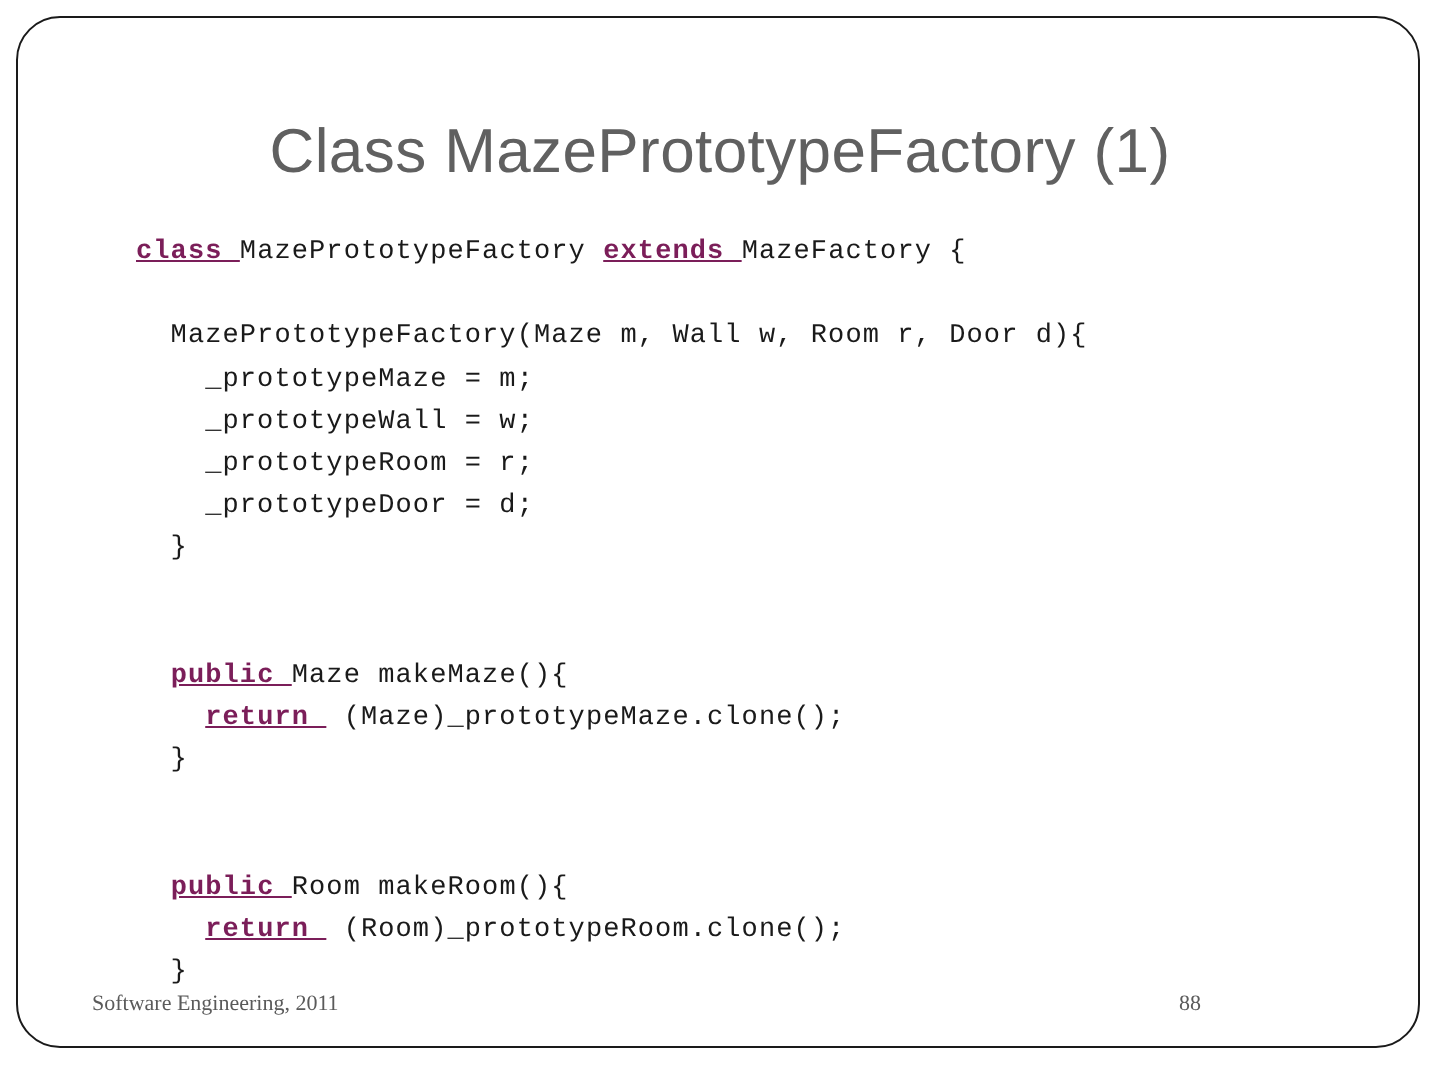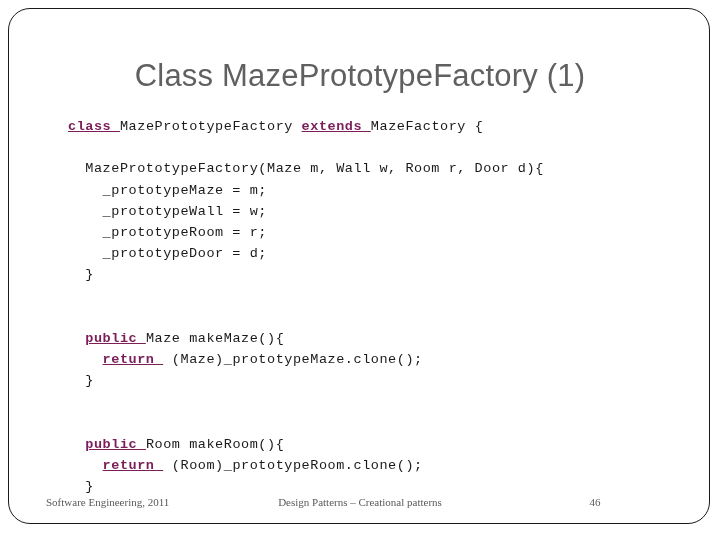--- a/index.html
+++ b/index.html
@@ -116,17 +116,16 @@
 <div class="slide">
 
   <div class="slide-frame"></div>
 
   <div class="slide-title">Class MazePrototypeFactory (1)</div>
 
   <div class="code-block"><div class="code-line"><span class="kw">class </span><span>MazePrototypeFactory </span><span class="kw">extends </span><span>MazeFactory {</span></div><div class="code-line blank">&nbsp;</div><div class="code-line"><span>  MazePrototypeFactory(Maze m, Wall w, Room r, Door d){</span></div><div class="code-line"><span>    _prototypeMaze = m;</span></div><div class="code-line"><span>    _prototypeWall = w;</span></div><div class="code-line"><span>    _prototypeRoom = r;</span></div><div class="code-line"><span>    _prototypeDoor = d;</span></div><div class="code-line"><span>  }</span></div><div class="code-line blank">&nbsp;</div><div class="code-line blank">&nbsp;</div><div class="code-line"><span>  </span><span class="kw">public </span><span>Maze makeMaze(){</span></div><div class="code-line"><span>    </span><span class="kw">return </span><span> (Maze)_prototypeMaze.clone();</span></div><div class="code-line"><span>  }</span></div><div class="code-line blank">&nbsp;</div><div class="code-line blank">&nbsp;</div><div class="code-line"><span>  </span><span class="kw">public </span><span>Room makeRoom(){</span></div><div class="code-line"><span>    </span><span class="kw">return </span><span> (Room)_prototypeRoom.clone();</span></div><div class="code-line"><span>  }</span></div></div>
 
   <div class="slide-footer">
     <div class="footer-left">Software Engineering, 2011</div>
-    <div class="footer-center">Design Patterns – Creational patterns</div>
-    <div class="footer-right">46</div>
+    <div class="footer-right">88</div>
   </div>
 
 </div>
 
 </body></html>

